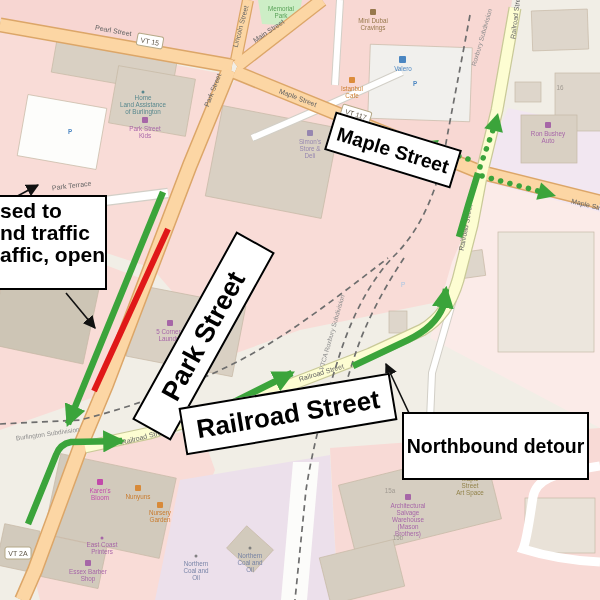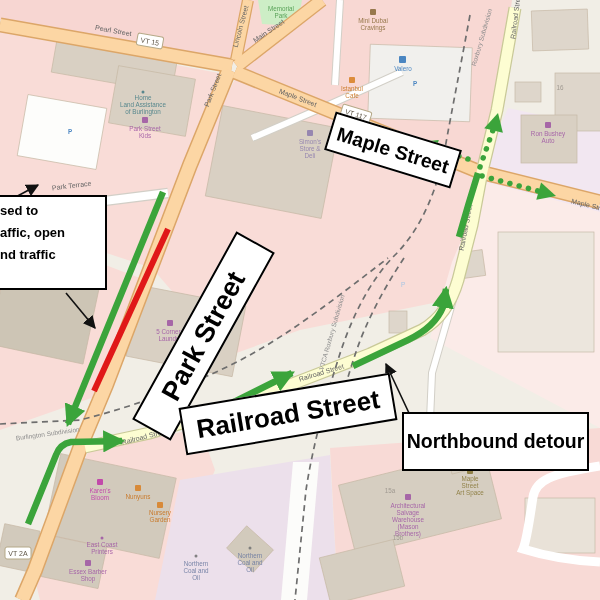--- a/index.html
+++ b/index.html
@@ -236,24 +236,24 @@
   </div>
 
   <div class="callout" style="left:327px;top:130px;width:132px;height:40px;font-size:19.5px;transform:rotate(17deg);">
     <span>Maple Street</span>
   </div>
 
   <div class="callout" style="left:181px;top:390px;width:214px;height:48px;font-size:26px;transform:rotate(-9.5deg);">
     <span>Railroad Street</span>
   </div>
 
-  <div class="callout" style="left:402px;top:412px;width:187px;height:59px;font-size:19.5px;">
+  <div class="callout" style="left:402px;top:412px;width:187px;height:68px;font-size:19.5px;">
     <span>Northbound detour</span>
   </div>
 
   <div class="callout" style="left:-160px;top:195px;width:267px;height:95px;justify-content:flex-start;align-items:flex-start;">
-    <div style="position:absolute;left:158px;top:3px;font-size:13px;line-height:21.8px;text-align:left;">
+    <div style="position:absolute;left:158px;top:3px;font-size:21px;line-height:21.8px;text-align:left;">
       <div>sed to</div>
+      <div>nd traffic</div>
       <div>affic, open</div>
-      <div>nd traffic</div>
     </div>
   </div>
 </div>
 
 </body></html>

